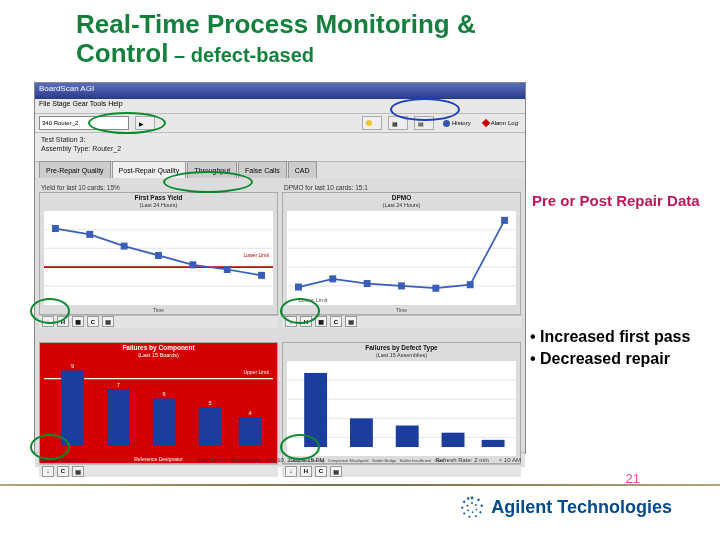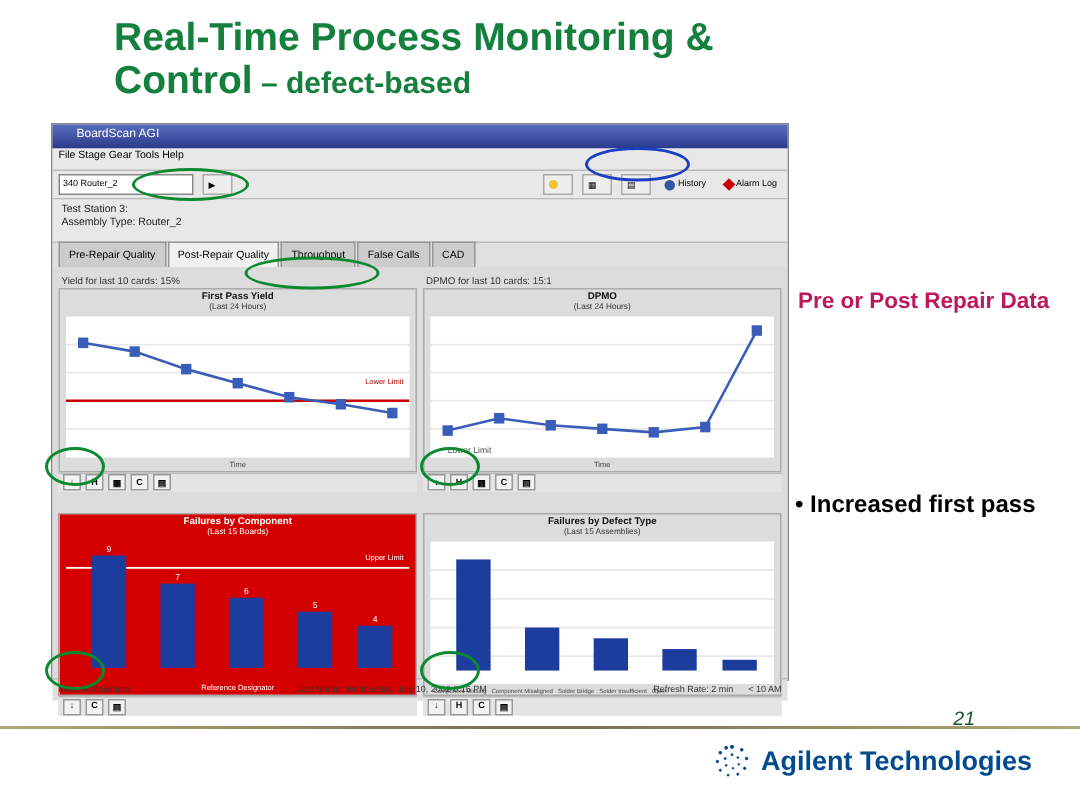--- a/index.html
+++ b/index.html
@@ -36,42 +36,41 @@
   .footer-line {
     position: absolute;
     left: 0;
     bottom: 54px;
     width: 720px;
     height: 2px;
     background: linear-gradient(to right, #b0a878 0%, #7a7350 45%, #7a7350 55%, #b0a878 100%);
   }
   .footer-logo {
     position: absolute;
-    right: 32px;
+    right: 48px;
     bottom: 20px;
     display: flex;
     align-items: center;
   }
   .footer-logo .starburst {
     margin-right: 6px;
     width: 26px;
     height: 26px;
   }
   .footer-logo .brand {
     font-size: 18px;
     font-weight: bold;
     color: #004a8d;
   }
   .page-num {
     position: absolute;
-    right: 70px;
+    right: 80px;
     bottom: 54px;
     font-size: 13px;
-    color: #14532d;
-    font-style: italic;
+    color: #ec4899;
   }
   
   .callout1 {
     position: absolute;
     left: 532px;
     top: 192px;
     width: 170px;
     font-size: 15px;
     font-weight: bold;
     color: #be185d;
@@ -95,21 +94,21 @@
     width: 490px;
     height: 370px;
     background: #dcdcdc;
     border: 1px solid #888;
     font-size: 8px;
   }
   .app .titlebar {
     height: 14px;
     background: linear-gradient(#5a6dbd, #2a3a8a);
     color: #fff;
-    padding: 1px 16px;
+    padding: 1px 4px;
     font-size: 8px;
   }
   .app .menubar {
     height: 12px;
     background: #e8e8e8;
     color: #000;
     padding: 1px 4px;
     border-bottom: 1px solid #bbb;
     font-size: 7px;
   }
@@ -278,20 +277,21 @@
 
 <div class="slide">
 
   <div class="title">
     <span class="main">Real-Time Process Monitoring &amp; Control</span><span class="sub"> – defect-based</span>
   </div>
 
   <div class="callout1">Pre or Post Repair Data</div>
   <div class="callout2">
     <div>• Increased first pass</div>
+    <div>• Decreased repair</div>
   </div>
 
   <div class="app">
     <div class="titlebar">BoardScan AGI</div>
     <div class="menubar">File  Stage  Gear  Tools  Help</div>
 
     <div class="toolbar">
       <div class="combo">
           <span>340  Router_2</span>
         </div>

